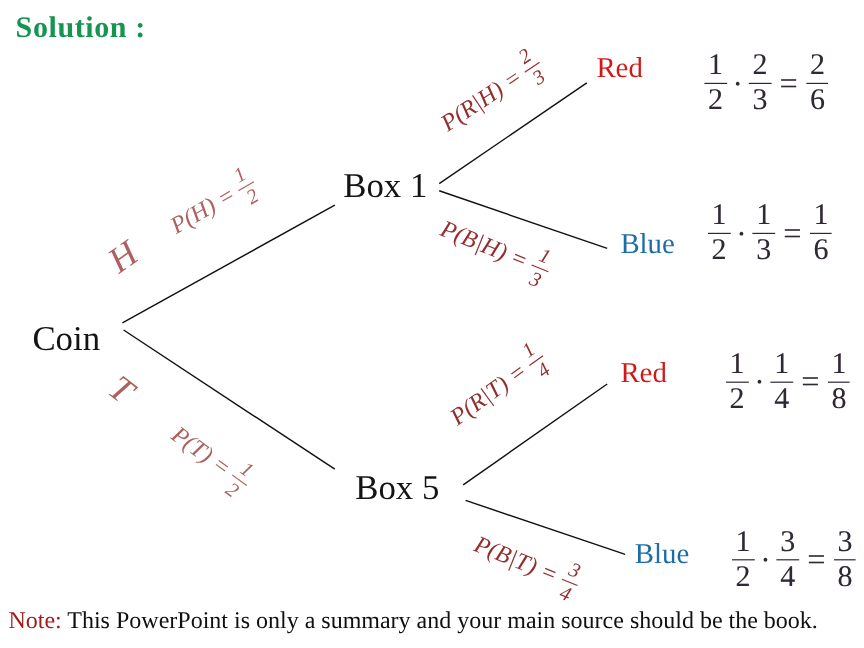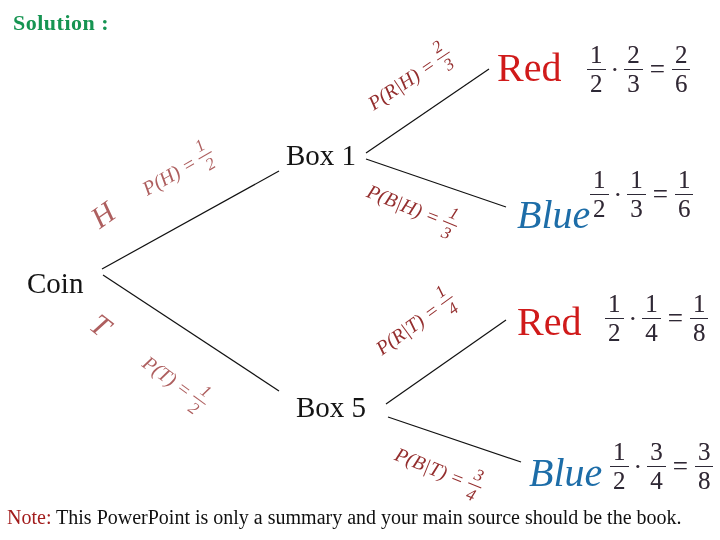--- a/index.html
+++ b/index.html
@@ -6,31 +6,31 @@
   html,body { background:#ffffff; }
   body {
     width:720px; height:540px;
     font-family:"Liberation Serif", serif;
     overflow:hidden;
   }
   .slide { position:relative; width:720px; height:540px; background:#ffffff; overflow:hidden; }
 
   .title {
     position:absolute; left:13px; top:10px;
-    font-size:22px; font-weight:bold; color:#169452;
+    font-size:25px; font-weight:bold; color:#169452;
     letter-spacing:0.5px;
   }
 
   .lines { position:absolute; left:0; top:0; }
 
   .node { position:absolute; font-size:29px; color:#141414; white-space:nowrap; }
 
-  .leaf { position:absolute; font-size:40px; white-space:nowrap;text-align:right; }
+  .leaf { position:absolute; font-size:24px; white-space:nowrap;text-align:right; }
   .red  { color:#d01a1a; }
-  .blue { color:#1d6da8;font-style:italic; }
+  .blue { color:#1d6da8; }
 
   .blabel {
     position:absolute; transform-origin:left center; white-space:nowrap;
     font-style:italic;
   }
   .rose    { color:#ae5f5f; }
   .darkred { color:#942e2e; }
   .letter  { font-size:30px; line-height:30px; }
 
   .prob { font-size:20px; display:flex; align-items:center; gap:5px; }

